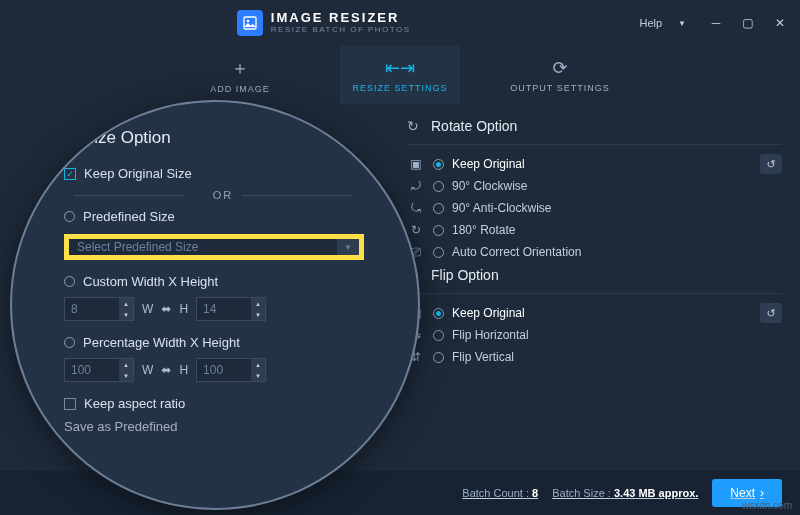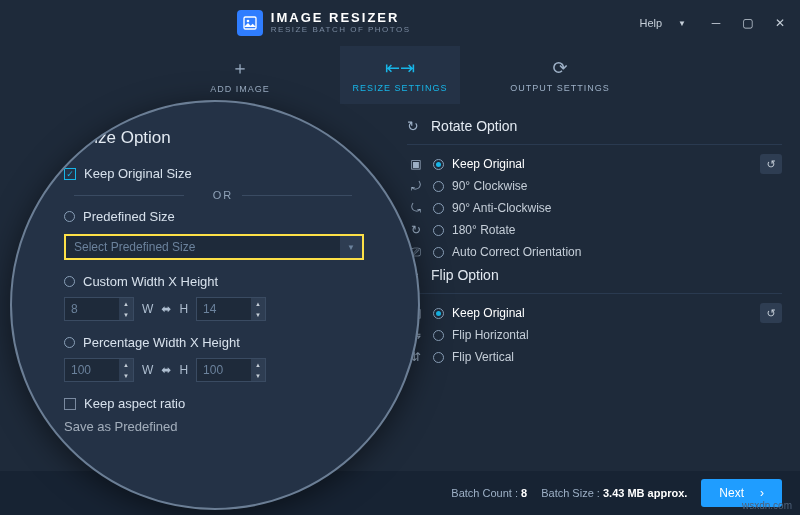--- a/index.html
+++ b/index.html
@@ -31,35 +31,35 @@
 
   .opt { display: flex; align-items: center; gap: 8px; padding: 4px 0; font-size: 12px; position: relative; }
   .opt .oicon { width: 18px; text-align: center; color: #9db0c6; }
   .opt.active .radio .dot { background: #17b6e8; }
   .opt.active .lbl { color: #fff; }
   .radio { width: 11px; height: 11px; border: 1px solid #8aa0b8; border-radius: 50%; display: flex; align-items: center; justify-content: center; cursor: pointer; }
   .radio .dot { width: 5px; height: 5px; border-radius: 50%; }
   .resetbtn { position: absolute; right: 0; width: 22px; height: 20px; background: #2e3d52; border-radius: 3px; display: flex; align-items: center; justify-content: center; color: #c5ced8; cursor: pointer; font-size: 11px; }
 
   
-  .footer { position: absolute; bottom: 0; left: 0; right: 0; height: 44px; background: #172333; display: flex; align-items: center; justify-content: flex-end; padding: 0 18px; gap: 14px; font-size: 11px; }
+  .footer { position: absolute; bottom: 0; left: 0; right: 0; height: 44px; background: #172333; display: flex; align-items: center; justify-content: flex-end; padding: 0 18px; gap: 14px; font-size: 11px; text-decoration: underline; }
   .footer .info { color: #9db0c6; }
   .footer .info b { color: #fff; font-weight: 600; }
-  .nextbtn { background: #1f9dff; color: #fff; padding: 7px 18px; border-radius: 3px; cursor: pointer; display: flex; align-items: center; gap: 16px; font-size: 12px; }
+  .nextbtn { background: #1f9dff; color: #fff; padding: 7px 18px; border-radius: 3px; cursor: pointer; display: flex; align-items: center; gap: 5px; font-size: 12px; }
 
   
   .lens { position: absolute; top: 100px; left: 10px; width: 410px; height: 410px; border-radius: 50%; background: #243246; border: 2px solid #6b7e95; box-shadow: 0 6px 30px rgba(0,0,0,.5); overflow: hidden; padding: 26px 36px 0 52px; }
   .lens h2 { color: #e3eaf2; font-weight: 400; font-size: 17px; margin-bottom: 14px; }
   .chk { width: 12px; height: 12px; border: 1px solid #17b6e8; display: flex; align-items: center; justify-content: center; color: #17b6e8; font-size: 9px; cursor: pointer; }
   .chkrow { display: flex; align-items: center; gap: 8px; font-size: 13px; color: #d7e1ec; padding: 4px 0; }
   .or { text-align: center; color: #8fa2b8; font-size: 11px; letter-spacing: 2px; margin: 4px 0; position: relative; }
   .or::before, .or::after { content: ""; position: absolute; top: 50%; width: 110px; height: 1px; background: #3a4b62; }
   .or::before { left: 10px; } .or::after { right: 30px; }
 
-  .select { margin: 6px 0 10px 0; height: 26px; border: 2px solid #fde047; background: #1e2a3a; display: flex; align-items: center; padding: 0 8px; color: #6b829c; font-size: 12px; width: 300px; position: relative; cursor: pointer; }
+  .select { margin: 6px 0 10px 0; height: 26px; border: 5px solid #fde047; background: #1e2a3a; display: flex; align-items: center; padding: 0 8px; color: #6b829c; font-size: 12px; width: 300px; position: relative; cursor: pointer; }
   .select .caret { position: absolute; right: 0; top: 0; width: 22px; height: 100%; background: #2e3d52; display: flex; align-items: center; justify-content: center; font-size: 8px; }
 
   .dimrow { display: flex; align-items: center; gap: 8px; margin: 4px 0 10px 0; }
   .numin { width: 70px; height: 24px; background: #1e2a3a; border: 1px solid #3a4b62; color: #6b829c; padding: 0 6px; font-size: 12px; display: flex; align-items: center; position: relative; }
   .numin .spin { position: absolute; right: 0; top: 0; bottom: 0; width: 14px; background: #2e3d52; display: flex; flex-direction: column; }
   .numin .spin div { flex: 1; display: flex; align-items: center; justify-content: center; font-size: 6px; color: #c5ced8; cursor: pointer; }
   .dimlbl { color: #aebed0; font-size: 12px; }
   .link { color: #aebed0; }
 
   .chkempty { width: 12px; height: 12px; border: 1px solid #7a8aa0; cursor: pointer; }

